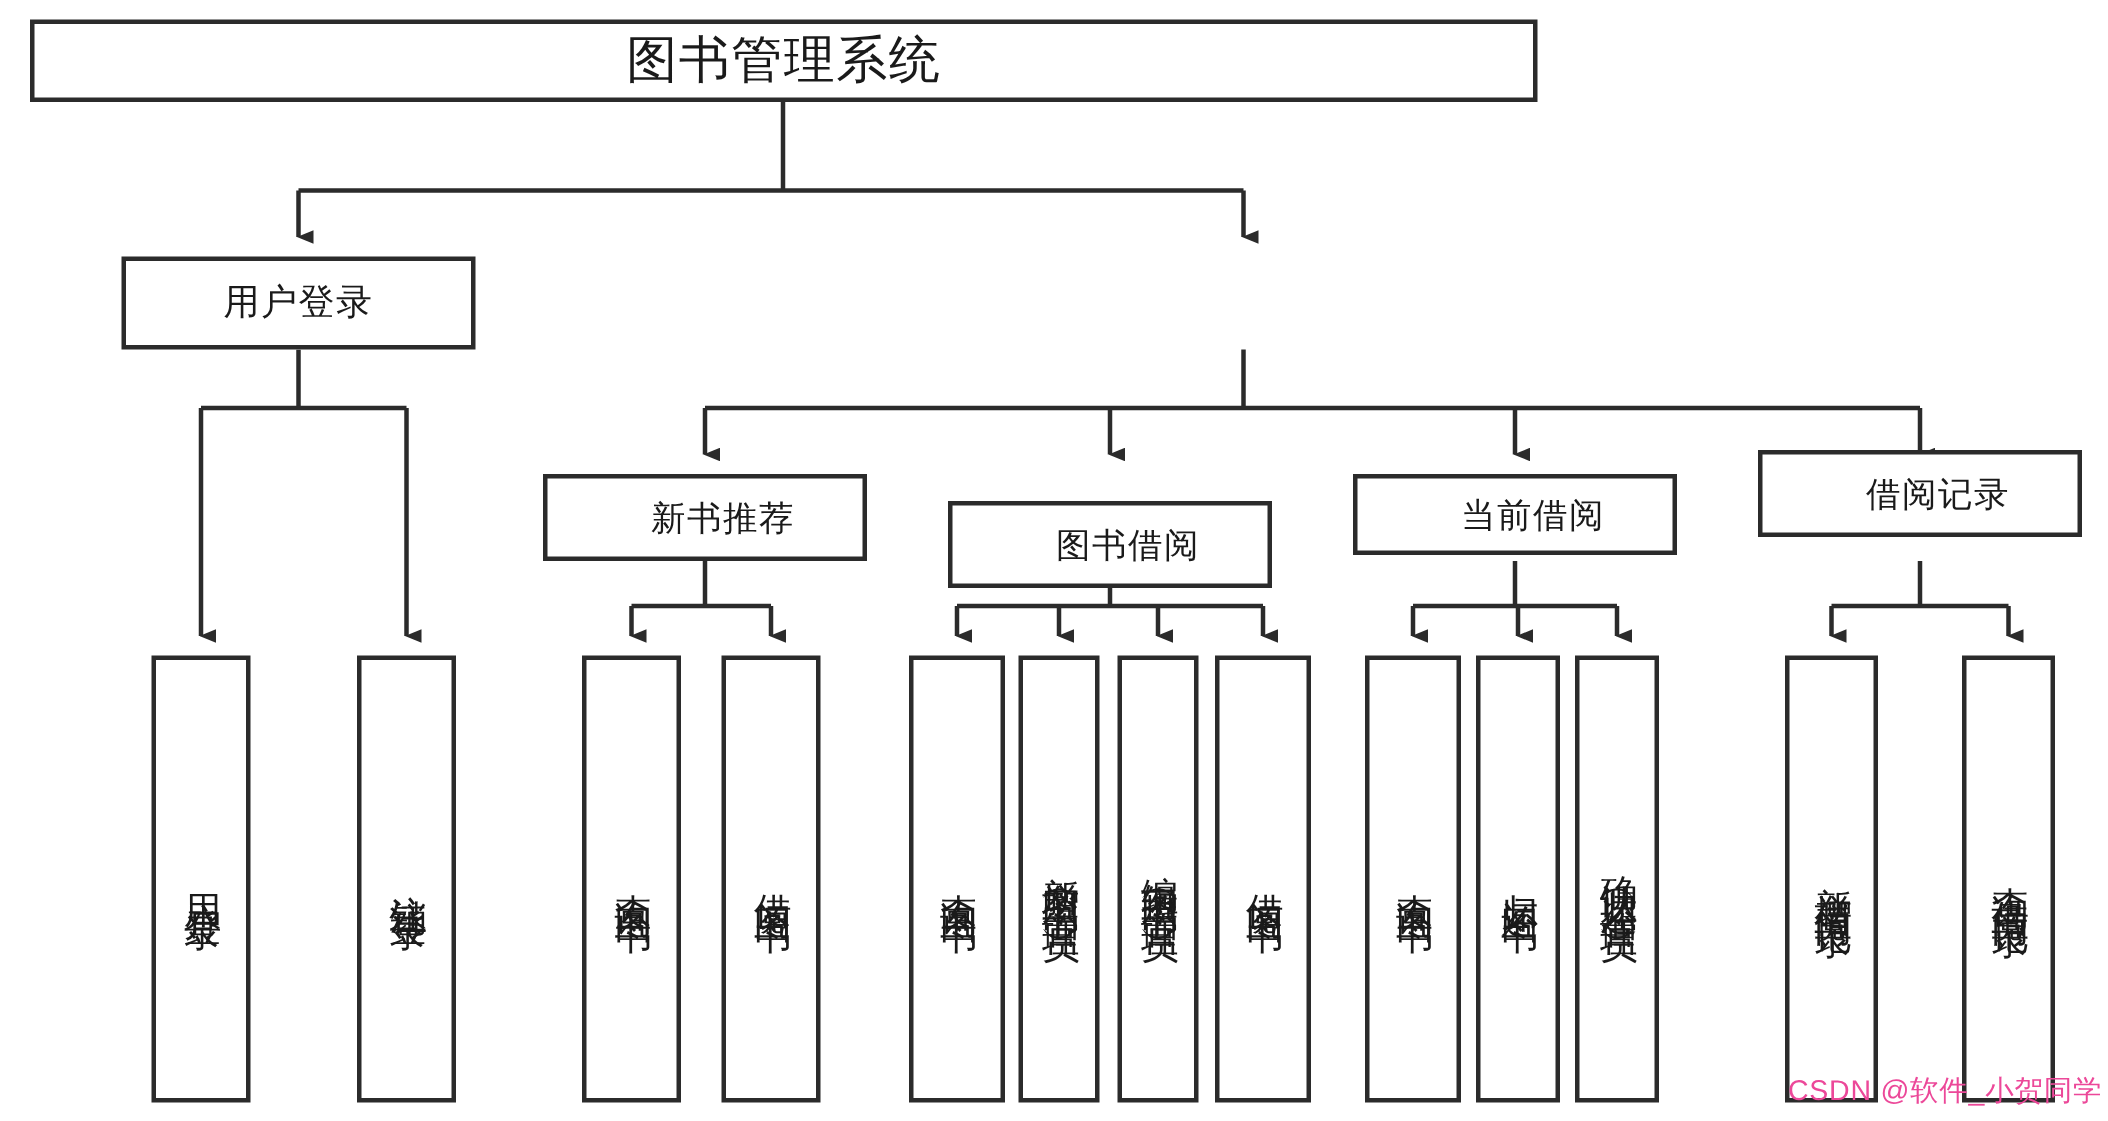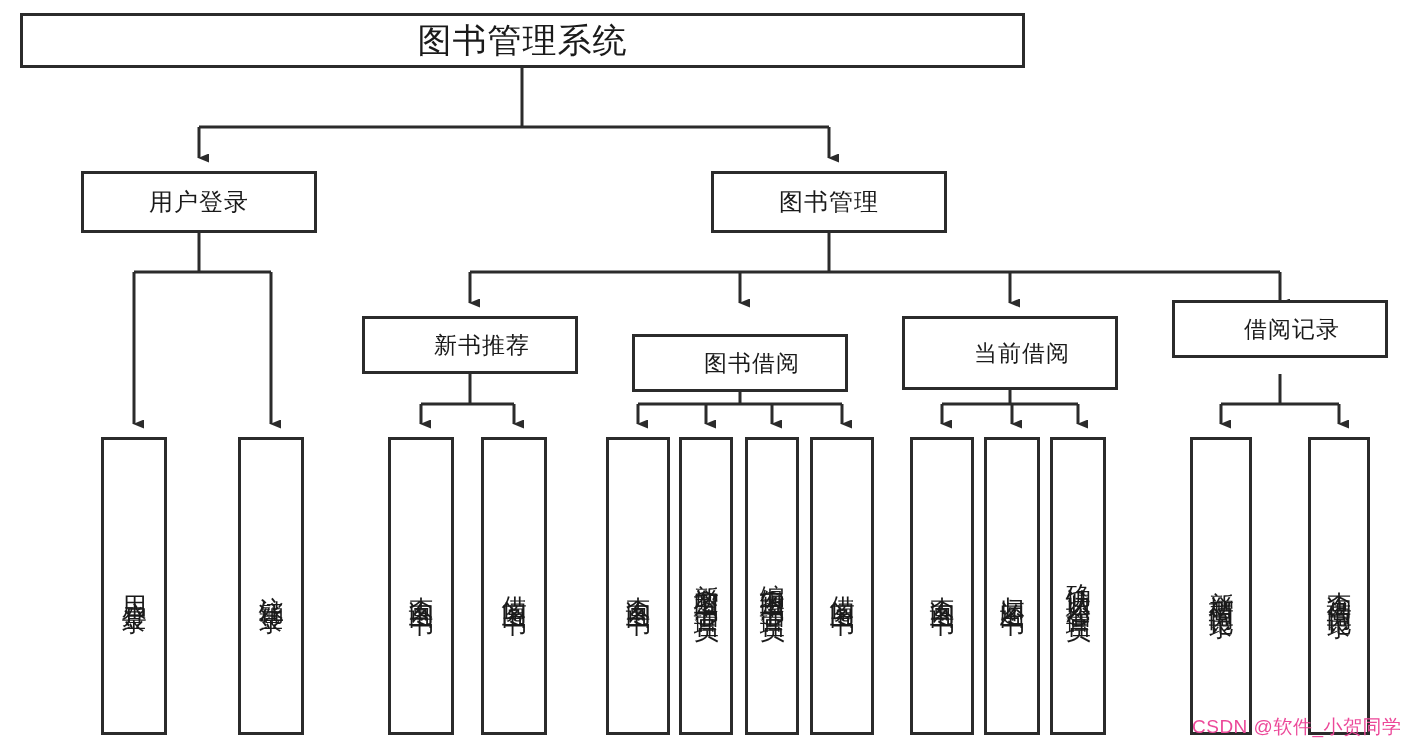--- a/index.html
+++ b/index.html
@@ -122,33 +122,30 @@
   </svg>
 
   <div class="node-box level-0" style="left:20px; top:13px; width:1005px; height:55px;">
     <span class="node-label">图书管理系统</span>
   </div>
 
   <div class="node-box level-1" style="left:81px; top:171px; width:236px; height:62px;">
     <span class="node-label">用户登录</span>
   </div>
 
-  <div class="node-box level-1" style="left:711px; top:171px; width:236px; height:62px;">
-    <span class="node-label">图书管理</span>
-  </div>
 
   <div class="node-box level-2" style="left:362px; top:316px; width:216px; height:58px;">
     <span class="node-label">新书推荐</span>
   </div>
 
   <div class="node-box level-2" style="left:632px; top:334px; width:216px; height:58px;">
     <span class="node-label">图书借阅</span>
   </div>
 
-  <div class="node-box level-2" style="left:902px; top:316px; width:216px; height:74px;">
+  <div class="node-box level-2" style="left:902px; top:316px; width:216px; height:54px;">
     <span class="node-label">当前借阅</span>
   </div>
 
   <div class="node-box level-2" style="left:1172px; top:300px; width:216px; height:58px;">
     <span class="node-label">借阅记录</span>
   </div>
 
   <div class="node-box leaf" style="left:101px; top:437px; width:66px; height:298px;">
     <span class="node-label">用户登录</span>
   </div>

